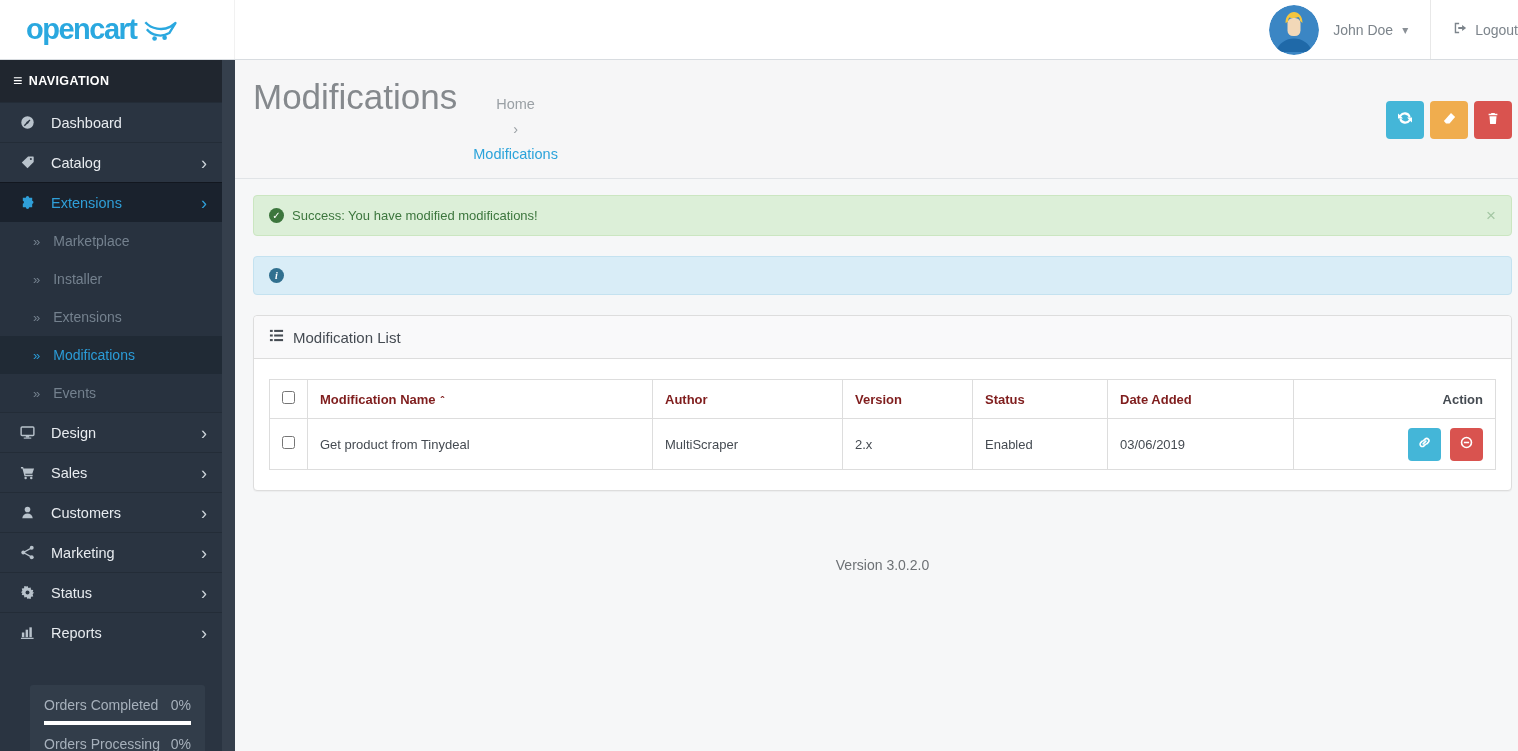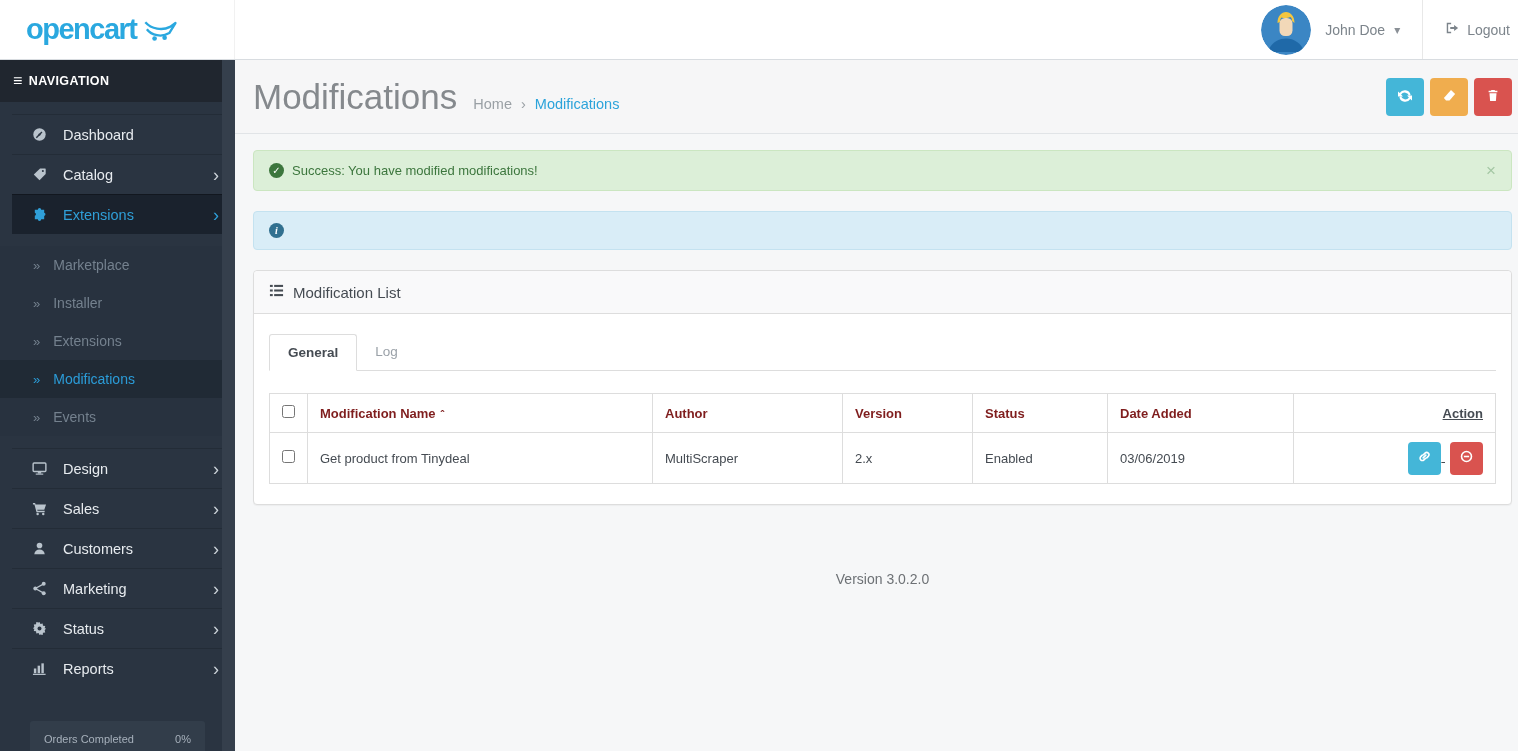--- a/index.html
+++ b/index.html
@@ -7,53 +7,53 @@
   body {
     width:1518px; height:751px; overflow:hidden;
     font-family:"Liberation Sans","DejaVu Sans",sans-serif;
     background:#f6f7f8; color:#454b52;
   }
   
   .topbar { height:60px; background:#fff; border-bottom:1px solid #d8dce0; display:flex; align-items:center; }
   .logo-box { width:235px; height:100%; display:flex; align-items:center; padding-left:26px; border-right:1px solid #f1f1f1; flex-shrink:0; }
   .logo-text { font-size:29px; font-weight:bold; color:#2aa8df; letter-spacing:-1.5px; line-height:1; }
   .logo-cart { margin-left:7px; margin-top:4px; }
-  .topbar-right { margin-left:auto; display:flex; align-items:center; height:100%; padding-right:8px; }
+  .topbar-right { margin-left:auto; display:flex; align-items:center; height:100%; padding-right:0; }
   .avatar { width:50px; height:50px; border-radius:50%; overflow:hidden; flex-shrink:0; cursor:pointer; }
   .user-menu { display:flex; align-items:center; gap:9px; color:#7c848b; font-size:14px; padding:0 22px 0 14px; cursor:pointer; height:100%; }
   .caret { font-size:12px; color:#8a9096; }
   .logout { display:flex; align-items:center; gap:8px; color:#7c848b; font-size:14px; border-left:1px solid #e8e8e8; padding-left:22px; height:100%; cursor:pointer; text-decoration:none;justify-content:space-between; }
   
   .main { display:flex; height:691px; }
   
   .sidebar { width:235px; background:#2a3441; position:relative; flex-shrink:0; }
   .sidebar-strip { position:absolute; top:0; right:0; width:13px; height:100%; background:#353f4c; }
   .nav-header { height:42px; width:222px; background:#20262f; color:#fff; display:flex; align-items:center; padding-left:13px; font-size:12.5px; font-weight:bold; letter-spacing:.4px; gap:6px; }
   .hamburger { font-size:16px; line-height:1; }
-  .menu { list-style:none; margin:12px; padding:0; width:222px; }
+  .menu { list-style:none; margin:0; padding:0; width:222px; }
   .m-item { height:40px; display:flex; align-items:center; padding:0 15px 0 20px; color:#e7ebef; font-size:14.5px; gap:15px; border-top:1px solid rgba(0,0,0,.15); cursor:pointer; }
   .m-item .ic { width:16px; height:16px; color:#b9c3cc; flex-shrink:0; display:flex; align-items:center; }
   .m-item .ic svg { width:15px; height:15px; }
   .m-item .chev { margin-left:auto; color:#ccd3d9; font-size:18px; line-height:1; }
   .m-item.active { background:#1a222d; color:#2f9fd8; border-top-color:rgba(0,0,0,.3); }
   .m-item.active .ic, .m-item.active .chev { color:#2f9fd8; }
   .submenu { list-style:none; margin:0; padding:0; width:222px; background:#28323f; }
   .s-item { height:38px; display:flex; align-items:center; padding-left:33px; gap:13px; color:#74818e; font-size:14px; cursor:pointer; }
   .s-item .arr { font-size:13px; }
   .s-item.active { background:#202a35; color:#2b9cd8; }
   .stats { margin:33px 30px 0 30px; background:#323d4a; padding:12px 14px 16px; border-radius:3px; }
-  .stat-row { display:flex; justify-content:space-between; color:#a6b0bb; font-size:11px; margin-top:11px; }
+  .stat-row { display:flex; justify-content:space-between; color:#a6b0bb; font-size:14px; margin-top:11px; }
   .stat-row:first-child { margin-top:0; }
   .stat-bar { height:4px; background:#fff; margin-top:8px; }
   
   .content { flex:1; display:flex; flex-direction:column; background:#f6f7f8; overflow:hidden; }
   .page-header { background:#f6f6f7; border-bottom:1px solid #e1e4e7; padding:17px 6px 16px 18px; display:flex; align-items:center; }
   .title-wrap { display:flex; align-items:baseline; gap:16px; }
   h1.page-title { margin:0; font-size:35px; font-weight:300; color:#85898d; line-height:40px; }
-  .breadcrumb { font-size:14.5px; color:#9aa0a5; display:flex; gap:9px; align-items:center; }
+  .breadcrumb { font-size:14.5px; color:#9aa0a5; display:flex; gap:9px; align-items:center;flex-direction:column; }
   .breadcrumb a { color:#2ba3da; text-decoration:none; }
   .header-buttons { margin-left:auto; display:flex; gap:6px; }
   .hbtn { width:38px; height:38px; border:none; border-radius:4px; display:flex; align-items:center; justify-content:center; cursor:pointer; padding:0; }
   .hbtn.refresh { background:#44b6d8; } .hbtn.clear { background:#f0ad4e; } .hbtn.delete { background:#d9534f; }
   .page-body { padding:8px 6px 0 18px; flex:1; }
   
   .alert { border-radius:4px; padding:11px 15px; font-size:13px; display:flex; align-items:center; gap:8px; margin-top:8px; }
   .alert.success { background:#dcefd8; border:1px solid #cbe6c1; color:#3c763d; }
   .alert.info { background:#d9edf7; border:1px solid #c4e2f0; color:#31708f; margin-top:20px; }
   .alert .close { margin-left:auto; color:#a4c7a4; font-size:17px; cursor:pointer; line-height:1; }
@@ -70,21 +70,21 @@
   
   table.list { width:100%; border-collapse:collapse; font-size:13px; color:#454b52; }
   .list th, .list td { border:1px solid #ddd; text-align:left; }
   .list th { padding:11px 12px; font-weight:bold; }
   .list td { padding:17px 12px;margin-top:20px; }
   .list th a { color:#7f1d1d; text-decoration:none; }
   .sort { font-size:11px; margin-left:5px; font-weight:bold; }
   .col-check { width:29px; text-align:center !important; }
   .col-author { width:190px; } .col-version { width:130px; }
   .col-status { width:135px; } .col-date { width:186px; } .col-action { width:202px; }
-  th.col-action, td.col-action { text-align:right;text-decoration:underline; }
+  th.col-action, td.col-action { text-align:right; }
   td.col-action { padding:8px 12px; }
   input[type=checkbox] { width:13px; height:13px; margin:0; cursor:pointer; }
   .abtn { width:33px; height:33px; border:none; border-radius:4px; display:inline-flex; align-items:center; justify-content:center; margin-left:5px; cursor:pointer; vertical-align:middle; padding:0; }
   .abtn.link { background:#44b6d8; } .abtn.ban { background:#d9534f; }
   .pagination-row { display:flex; justify-content:flex-end; margin-top:19px; font-size:13px; color:#74797e; }
   
   .footer { text-align:center; font-size:14px; color:#6d7175; padding-top:50px; }
   .footer a { color:#2ba3da; text-decoration:none; }
   .footer .ver { margin-top:16px; }
 </style>
@@ -327,24 +327,20 @@
                 <rect x="5.5" y="2" width="9.5" height="2.2"></rect>
                 <rect x="1" y="6.9" width="3" height="2.2"></rect>
                 <rect x="5.5" y="6.9" width="9.5" height="2.2"></rect>
                 <rect x="1" y="11.8" width="3" height="2.2"></rect>
                 <rect x="5.5" y="11.8" width="9.5" height="2.2"></rect>
               </svg>
           </span>
           <span>Modification List</span>
         </div>
         <div class="panel-body">
-          <div class="tabs">
-            <div class="tab active">General</div>
-            <div class="tab">Log</div>
-          </div>
 
           <table class="list">
             <thead>
               <tr>
                 <th class="col-check">
                   <input type="checkbox" style="">
                 </th>
                 <th>
                   <a><span>Modification Name</span><span class="sort">ˆ</span></a>
                 </th>

